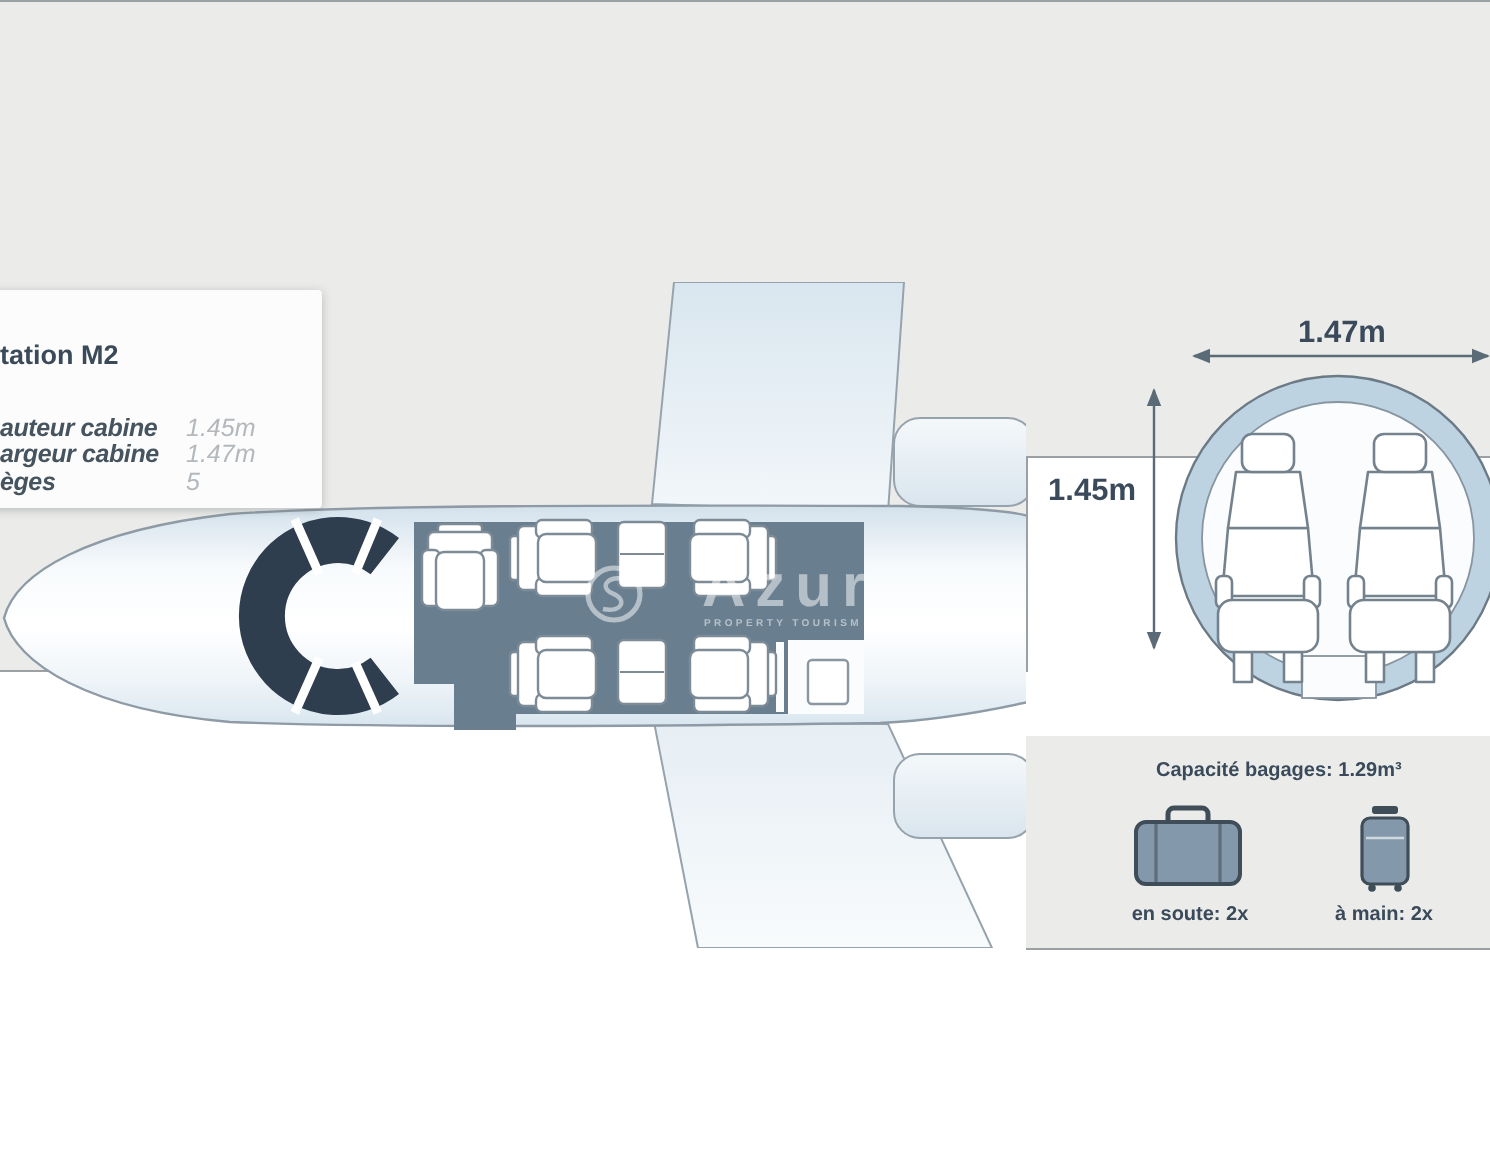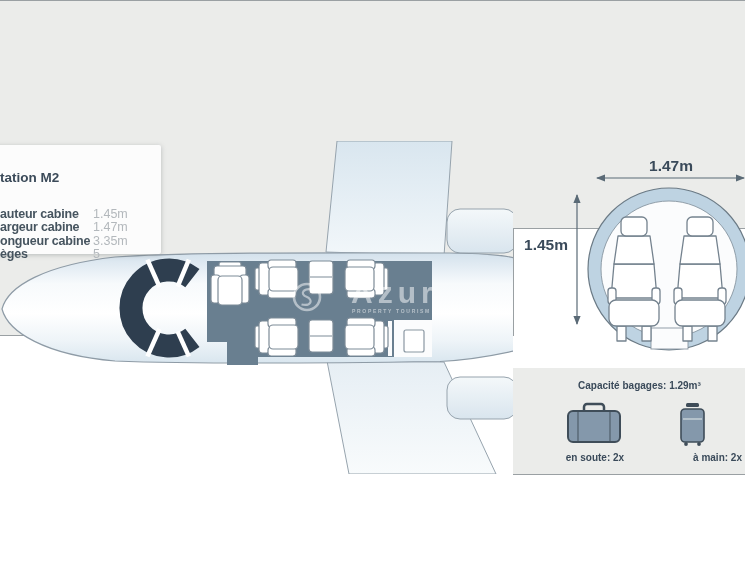--- a/index.html
+++ b/index.html
@@ -14,32 +14,32 @@
 
   .aircraft-svg{position:absolute;left:0;top:141px;width:513px;height:333px;overflow:hidden;}
   .cross-svg{position:absolute;left:514px;top:141px;width:231px;height:226px;overflow:hidden;}
   .bag-svg{position:absolute;overflow:visible;}
 
   
   .spec-card{position:absolute;left:-40px;top:145px;width:201px;height:109px;background:#fcfcfc;
              border-radius:2px;box-shadow:0 1px 5px rgba(100,105,110,.38);box-sizing:border-box;
              padding:24px 0 0 40px;z-index:5;}
   .spec-title{font-size:13.5px;font-weight:bold;color:#3b4a59;line-height:17px;margin-bottom:22px;}
-  .spec-row{position:relative;line-height:13.4px;font-size:12.5px;white-space:nowrap;}
+  .spec-row{position:relative;line-height:13.4px;font-size:12.5px;white-space:nowrap;font-style:italic;}
   .spec-row .lbl{font-weight:bold;color:#46545f;letter-spacing:-0.2px;}
   .spec-row .val{position:absolute;left:93px;top:0;color:#b3b8bc;font-weight:normal;}
 
   
   .dim-text{font-family:"Liberation Sans",sans-serif;font-size:15.5px;font-weight:bold;fill:#3a4a5a;}
 
   
   .bag-title{position:absolute;left:578px;top:380px;font-size:10px;font-weight:bold;color:#3a4a5a;white-space:nowrap;}
   .bag-label{position:absolute;top:452px;width:100px;text-align:center;font-size:10px;font-weight:bold;color:#3a4a5a;white-space:nowrap;}
   .bag-label.hold{left:545px;}
-  .bag-label.hand{left:642px;text-align:right;}
+  .bag-label.hand{left:642px;}
 
   .wm-text{font-family:"Liberation Sans",sans-serif;font-weight:bold;fill:rgba(255,255,255,0.5);}
 </style>
 </head>
 <body>
 
 <div class="stage">
 
   <div class="panel panel-floorplan"></div>
   <div class="panel panel-cross"></div>
@@ -136,24 +136,20 @@
     <div class="spec-title">tation M2</div>
     <div class="spec-row">
       <span class="lbl">auteur cabine</span>
       <span class="val">1.45m</span>
     </div>
     <div class="spec-row">
       <span class="lbl">argeur cabine</span>
       <span class="val">1.47m</span>
     </div>
     <div class="spec-row">
-      <span class="lbl">ongueur cabine</span>
-      <span class="val">3.35m</span>
-    </div>
-    <div class="spec-row">
       <span class="lbl">èges</span>
       <span class="val">5</span>
     </div>
   </div>
 
   <svg class="cross-svg" viewBox="514 141 231 226">
     <g>
       <circle cx="669" cy="269" r="81" fill="#bed3e2" stroke="#6b7a85" stroke-width="1.2"></circle>
       <circle cx="669" cy="269" r="68" fill="#fbfcfd" stroke="#8795a0" stroke-width="0.9"></circle>
       <rect x="651" y="328" width="37" height="21" fill="#fbfcfd" stroke="#8795a0" stroke-width="0.9"></rect>

